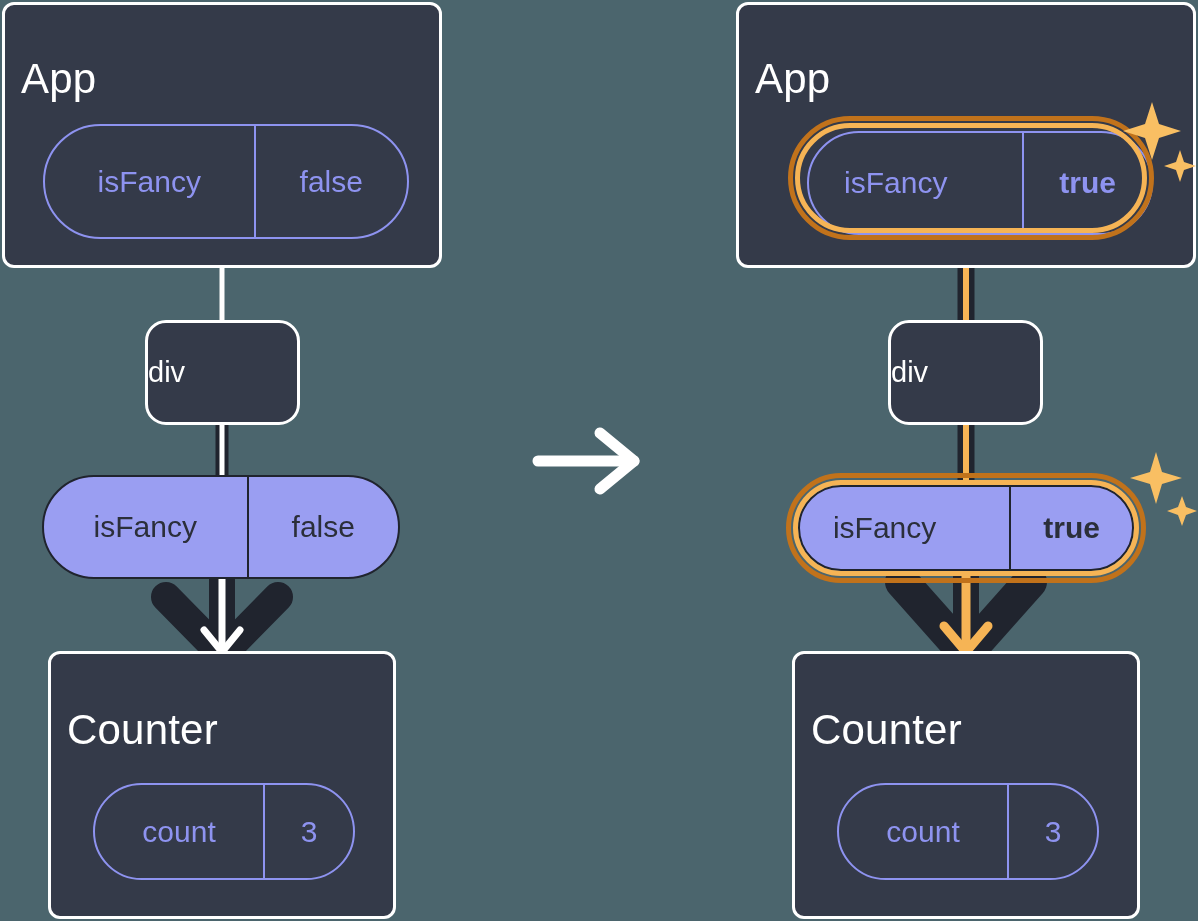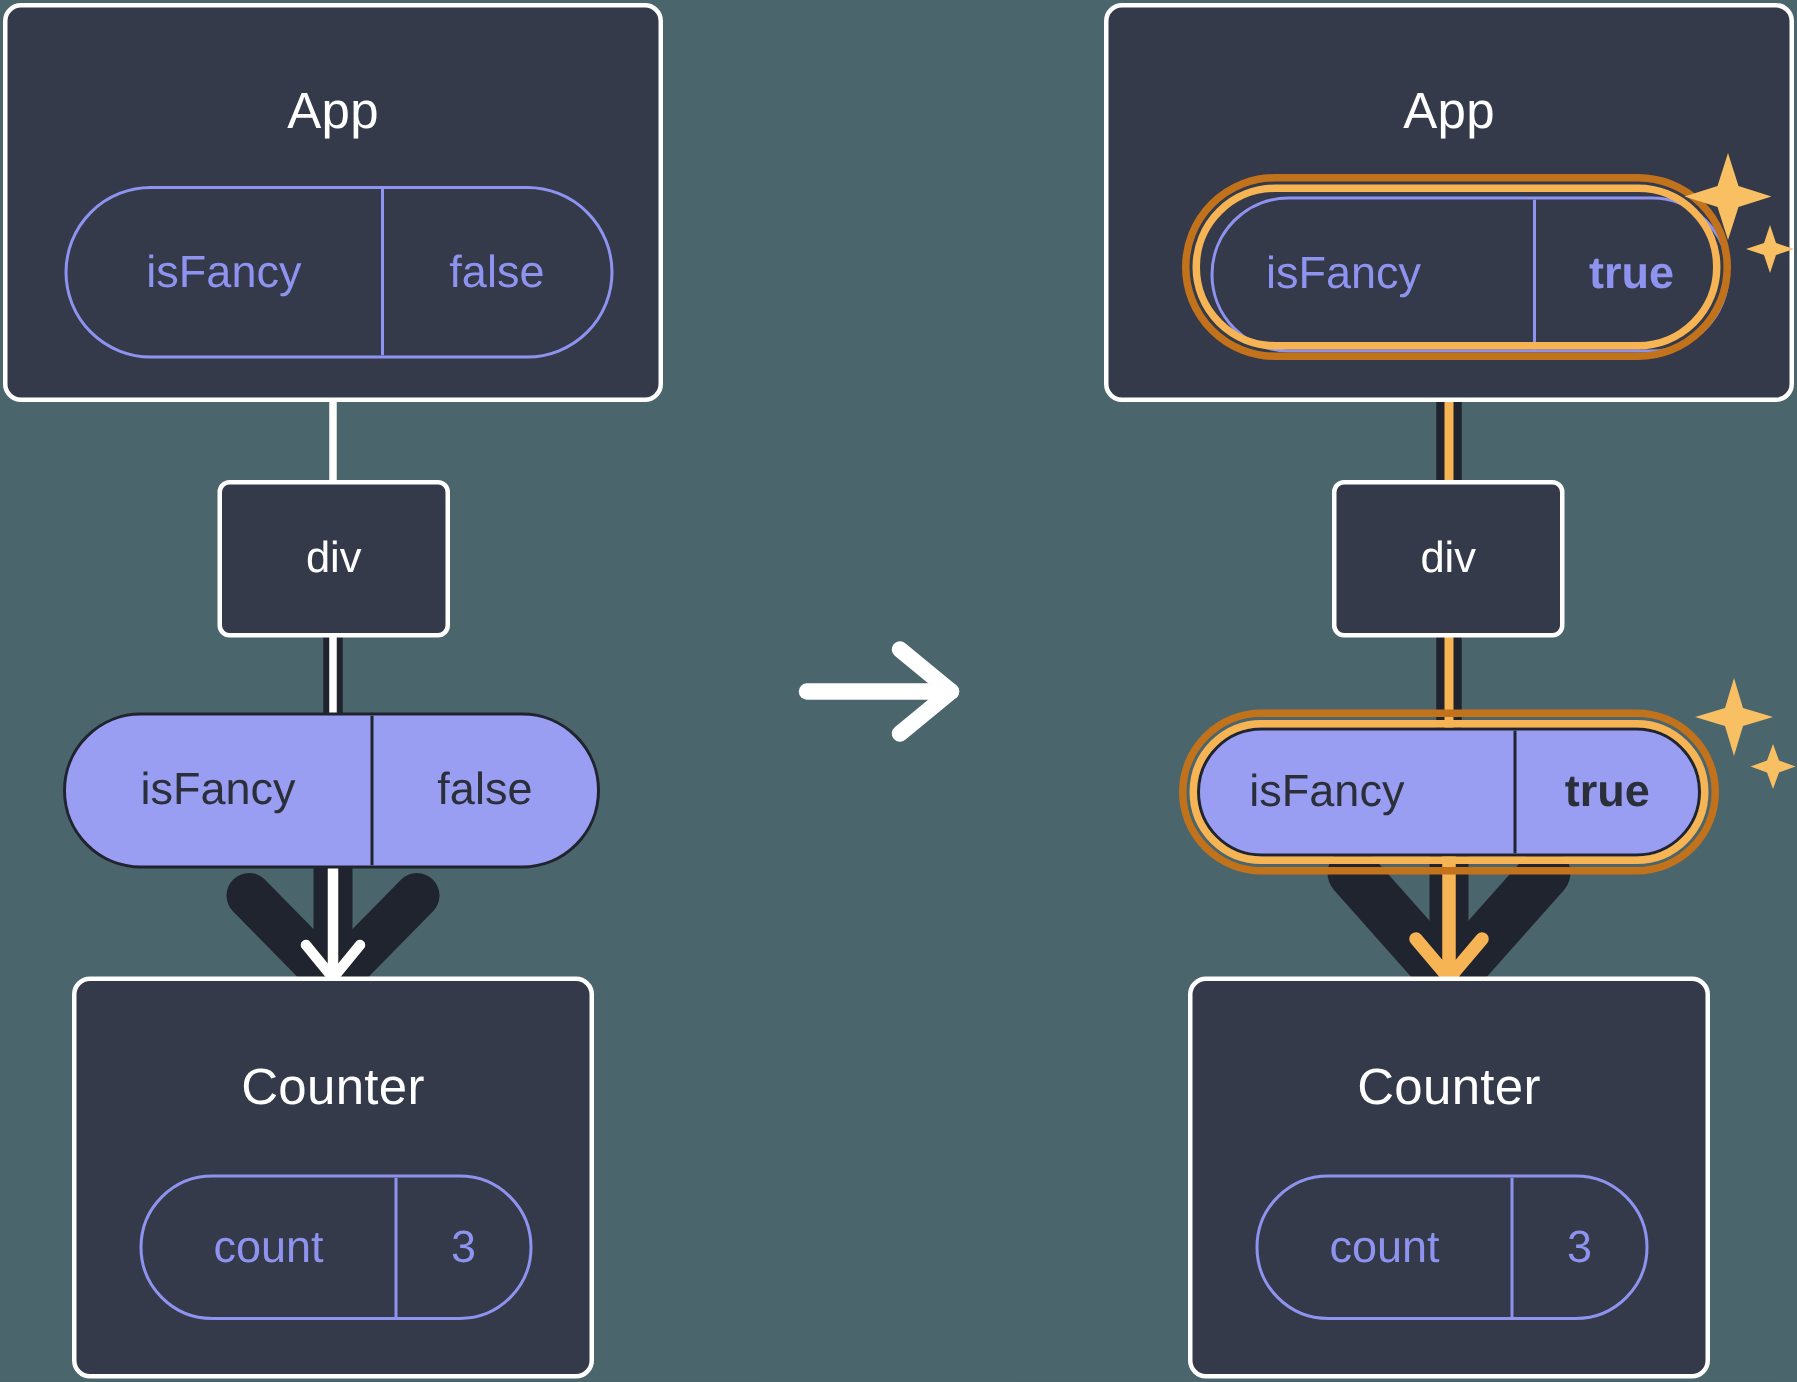--- a/index.html
+++ b/index.html
@@ -15,33 +15,32 @@
 
   
   .cbox{
     position:absolute;
     background:#343a49;
     border:3px solid #ffffff;
     border-radius:12px;
     box-sizing:border-box;
   }
   .cbox .title{
-    position:absolute;left:0;right:0;
-    text-align:center;
+    position:absolute;left:16px;right:0;
     color:#ffffff;
-    font-size:34px;
+    font-size:42px;
     letter-spacing:.2px;
   }
   .dbox{
     position:absolute;
     background:#343a49;
     border:3px solid #ffffff;
-    border-radius:8px;
+    border-radius:21px;
     box-sizing:border-box;
-    display:flex;align-items:center;justify-content:center;
+    display:flex;align-items:center;justify-content:flex-start;
     color:#ffffff;font-size:29px;
   }
 
   
   .pill{
     position:absolute;
     box-sizing:border-box;
     display:flex;align-items:stretch;
     border-radius:999px;
     overflow:hidden;

